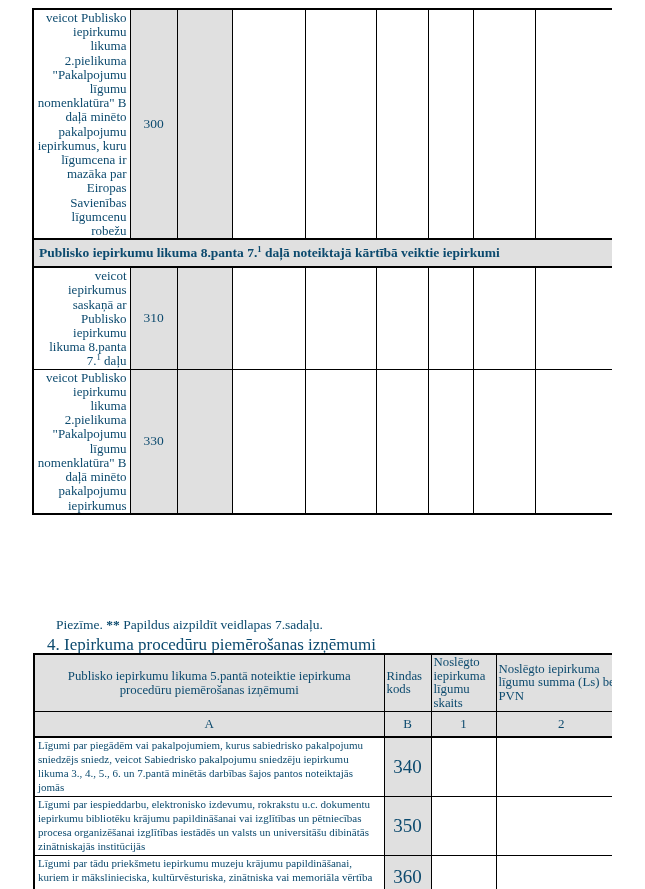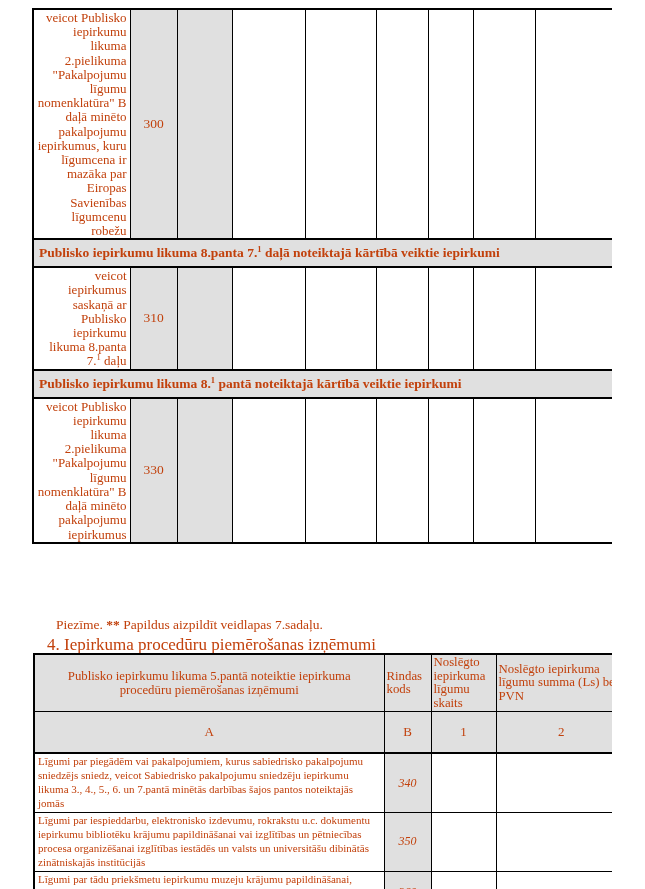--- a/index.html
+++ b/index.html
@@ -3,25 +3,25 @@
 <meta charset="utf-8">
 <style>
   * { box-sizing: border-box; }
   html, body { margin: 0; padding: 0; background: #ffffff; }
   .page {
     position: relative;
     width: 612px;
     height: 889px;
     background: #ffffff;
     font-family: "Liberation Serif", "DejaVu Serif", serif;
-    color: #c2410c;
+    color: #0c4a6e;
     overflow: hidden;
   }
   table { border-collapse: collapse; table-layout: fixed; position: absolute; background: #fff; }
-  td { border: 1px solid #000; overflow: hidden; padding: 12px; vertical-align: middle; }
+  td { border: 1px solid #000; overflow: hidden; padding: 4px; vertical-align: middle; }
   sup { font-size: 8.5px; line-height: 0; vertical-align: super; }
 
   
   #t1 { left: 32px; top: 8px; width: 611px; border: 2px solid #000; }
   #t1 td.desc {
     text-align: right; vertical-align: top;
     padding: 1px 3px 0 1px;
     font-size: 13px; line-height: 14.2px;
   }
   #t1 td.code {
@@ -54,21 +54,21 @@
     font-size: 12.8px; line-height: 13.6px; padding: 1px 2px;
   }
   #t2 tr.sub td {
     background: #e0e0e0; text-align: center; font-size: 13px;
     border-bottom: 2px solid #000;
   }
   #t2 td.a {
     text-align: left; vertical-align: top;
     padding: 1px 3px; font-size: 11px; line-height: 13.9px;
   }
-  #t2 td.code { background: #e0e0e0; text-align: center; font-size: 12px; font-style: italic; }
+  #t2 td.code { background: #e0e0e0; text-align: center; font-size: 19px; }
   tr.h2r { height: 51px; }
   tr.subr { height: 16px; }
   tr.r340 { height: 57px; }
   tr.r350 { height: 56px; }
   tr.r360 { height: 44px; }
 </style>
 </head>
 <body>
 
 <div class="page">
@@ -103,23 +103,20 @@
       <tr class="r310">
         <td class="desc"><span>veicot iepirkumus saskaņā ar Publisko iepirkumu likuma 8.panta 7.</span><sup>1</sup><span> daļu</span></td>
         <td class="code">310</td>
         <td class="shade"></td>
         <td></td>
         <td></td>
         <td></td>
         <td></td>
         <td></td>
         <td></td>
-      </tr>
-      <tr class="hsec">
-        <td class="sec" colspan="9"><span>Publisko iepirkumu likuma 8.</span><sup>1</sup><span> pantā noteiktajā kārtībā veiktie iepirkumi</span></td>
       </tr>
       <tr class="r330">
         <td class="desc"><span>veicot Publisko iepirkumu likuma 2.pielikuma "Pakalpojumu līgumu nomenklatūra" B daļā minēto pakalpojumu iepirkumus</span></td>
         <td class="code">330</td>
         <td class="shade"></td>
         <td></td>
         <td></td>
         <td></td>
         <td></td>
         <td></td>

